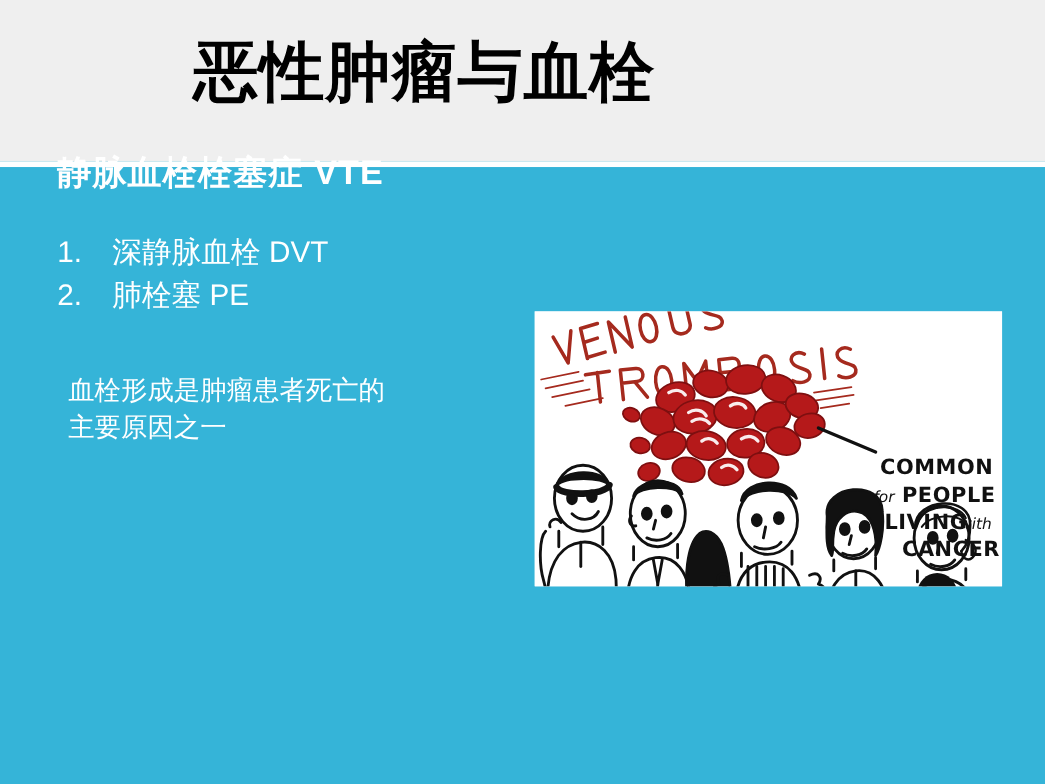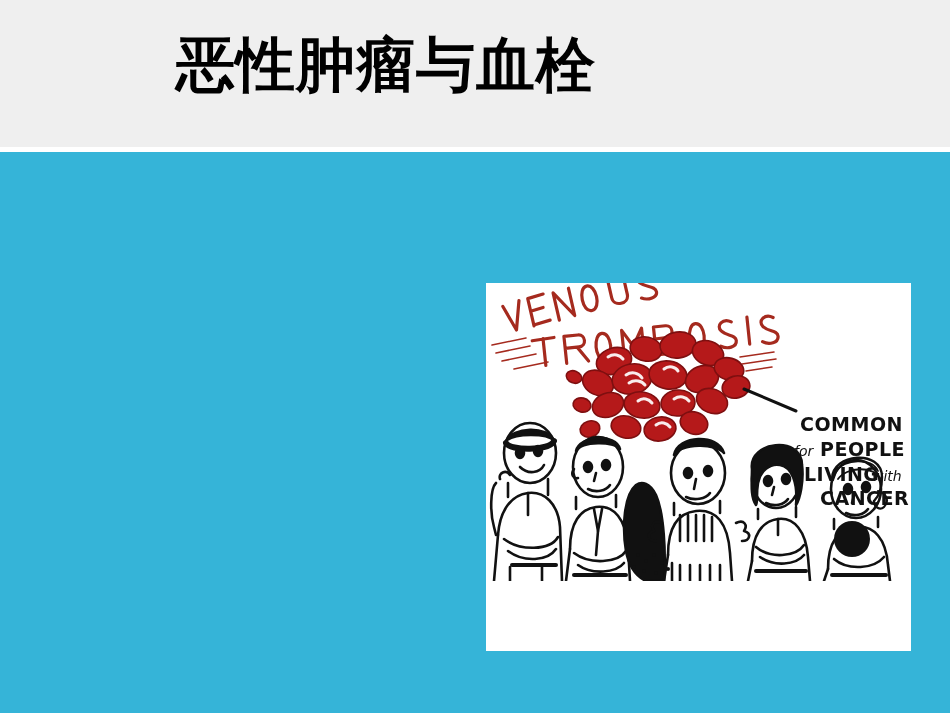--- a/index.html
+++ b/index.html
@@ -102,21 +102,21 @@
     line-height: 1.35;
     max-width: 290px;
   }
 
   
   .illustration {
     position: absolute;
     left: 486px;
     top: 283px;
     width: 425px;
-    height: 368px;
+    height: 250px;
     background: #ffffff;
     overflow: hidden;
   }
   .illus-svg {
     display: block;
     width: 425px;
     height: 298px;
   }
 </style>
 </head>
@@ -124,20 +124,37 @@
 
 <div class="slide">
 
   <div class="header-band"></div>
   <div class="header-gap"></div>
 
   <div class="slide-title">恶性肿瘤与血栓</div>
 
   <div class="body-area"></div>
 
+  <div class="text-col">
+
+    <div class="section-heading">静脉血栓栓塞症  VTE</div>
+
+    <ul class="num-list">
+      <li>
+        <span class="marker">1.</span>
+        <span class="item-text">深静脉血栓   DVT</span>
+      </li>
+      <li>
+        <span class="marker">2.</span>
+        <span class="item-text">肺栓塞   PE</span>
+      </li>
+    </ul>
+
+    <div class="note-para">血栓形成是肿瘤患者死亡的主要原因之一</div>
+  </div>
 
   <div class="illustration">
     <svg class="illus-svg" viewBox="0 0 425 298" xmlns="http://www.w3.org/2000/svg">
 
       <rect x="0" y="0" width="425" height="298" fill="#ffffff"></rect>
 
       <g fill="none" stroke="#a52a1e" stroke-width="3.2" stroke-linecap="round" stroke-linejoin="round">
 
         <g transform="translate(14,20) rotate(-13)">
           <path d="M2,4 L10,30 L19,2"></path>

